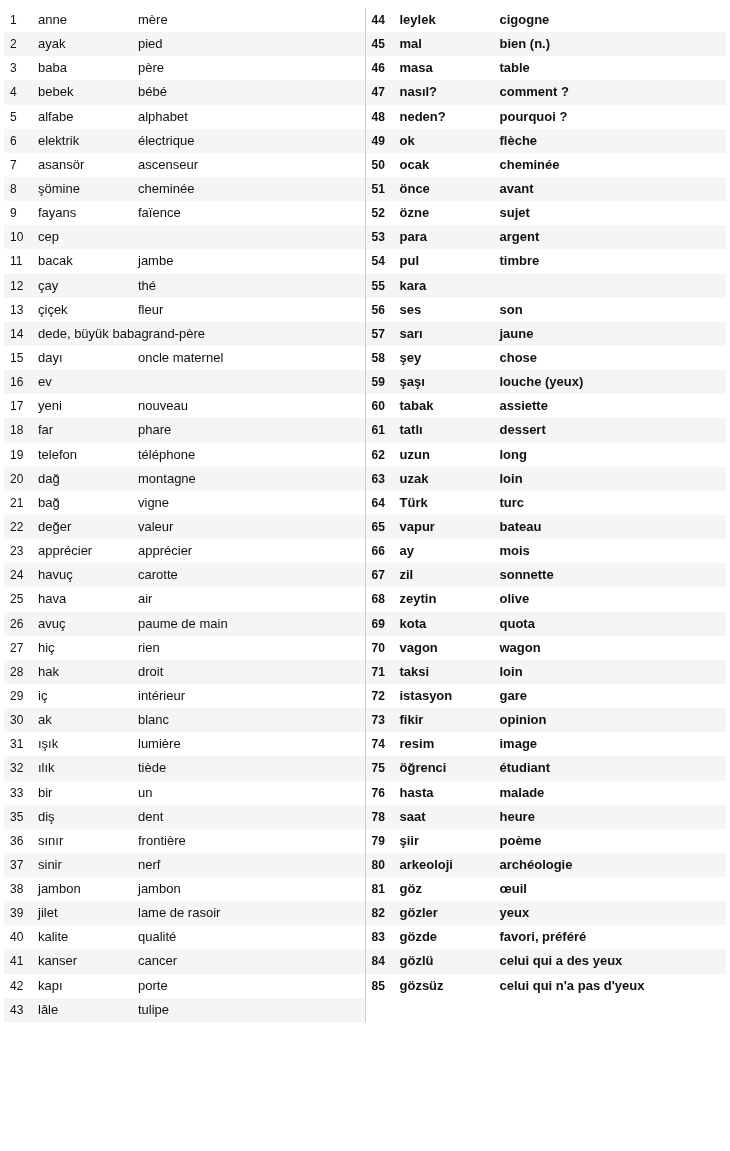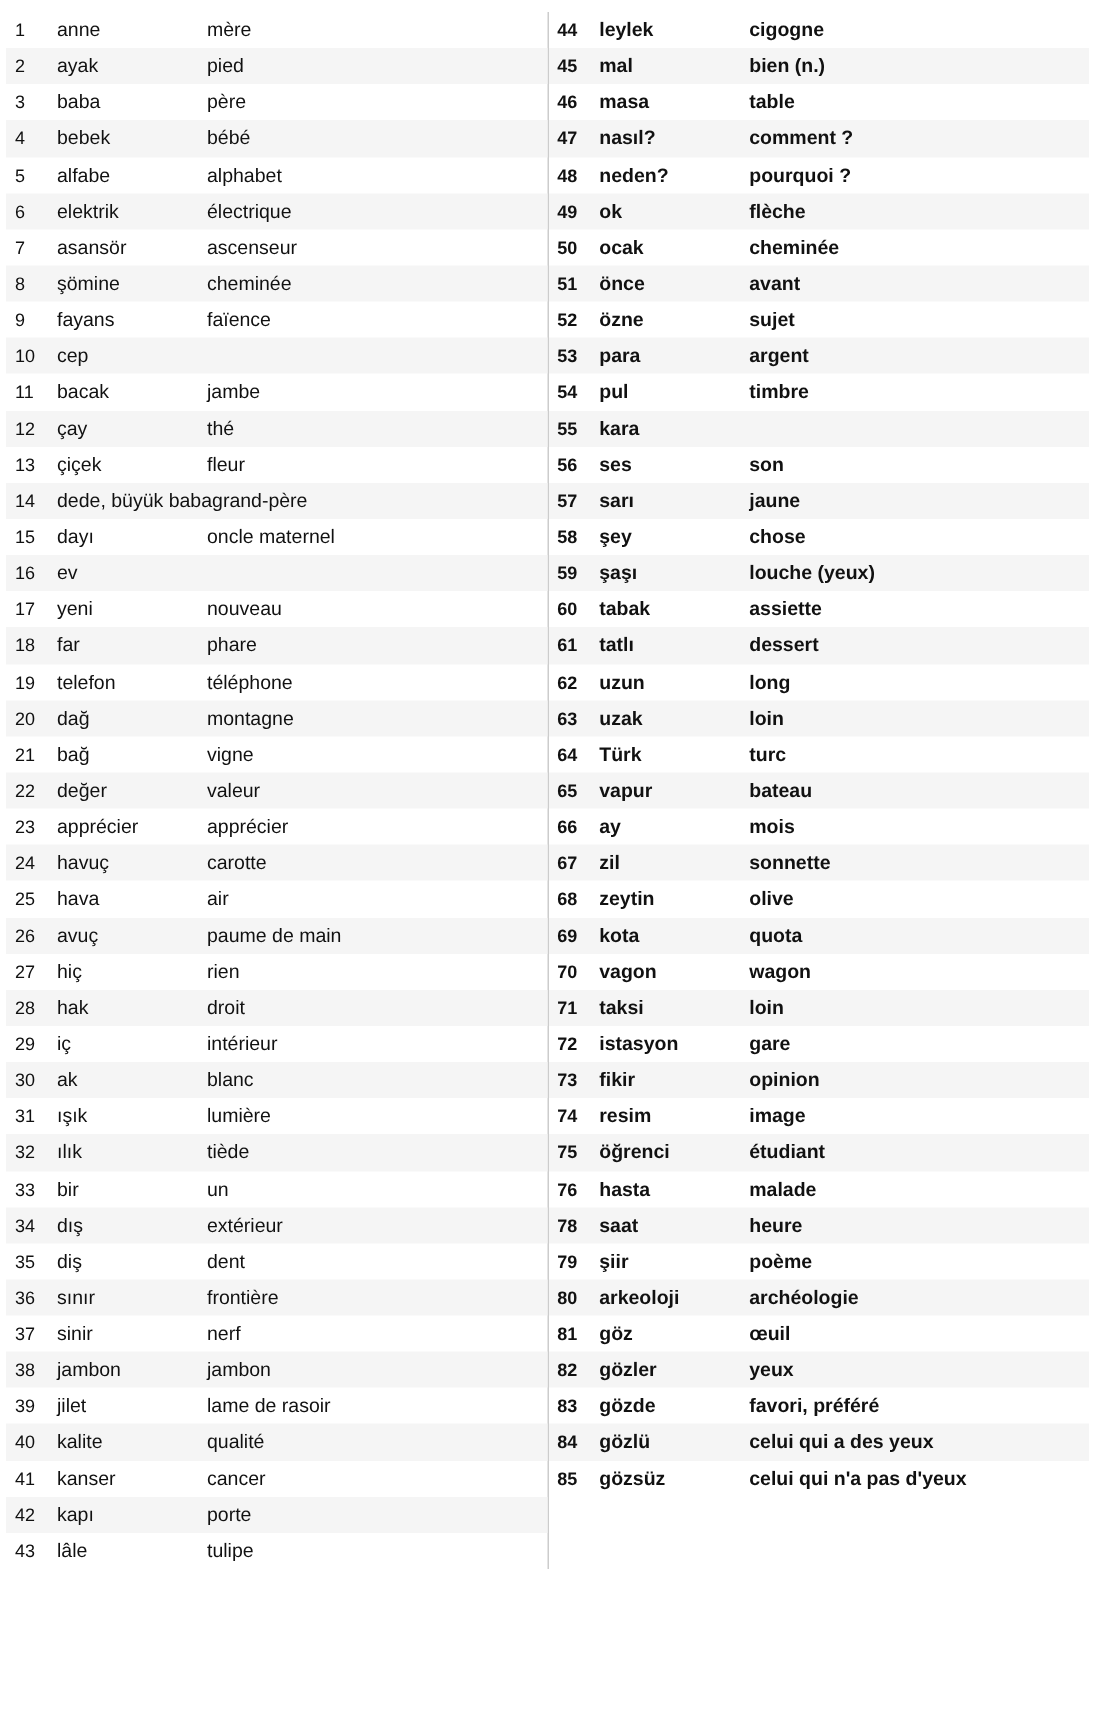--- a/index.html
+++ b/index.html
@@ -209,25 +209,20 @@
         <span class="num">32</span>
         <span class="turkish">ılık</span>
         <span class="french">tiède</span>
       </div>
       <div class="row">
         <span class="num">33</span>
         <span class="turkish">bir</span>
         <span class="french">un</span>
       </div>
       <div class="row">
-        <span class="num">34</span>
-        <span class="turkish">dış</span>
-        <span class="french">extérieur</span>
-      </div>
-      <div class="row">
         <span class="num">35</span>
         <span class="turkish">diş</span>
         <span class="french">dent</span>
       </div>
       <div class="row">
         <span class="num">36</span>
         <span class="turkish">sınır</span>
         <span class="french">frontière</span>
       </div>
       <div class="row">

